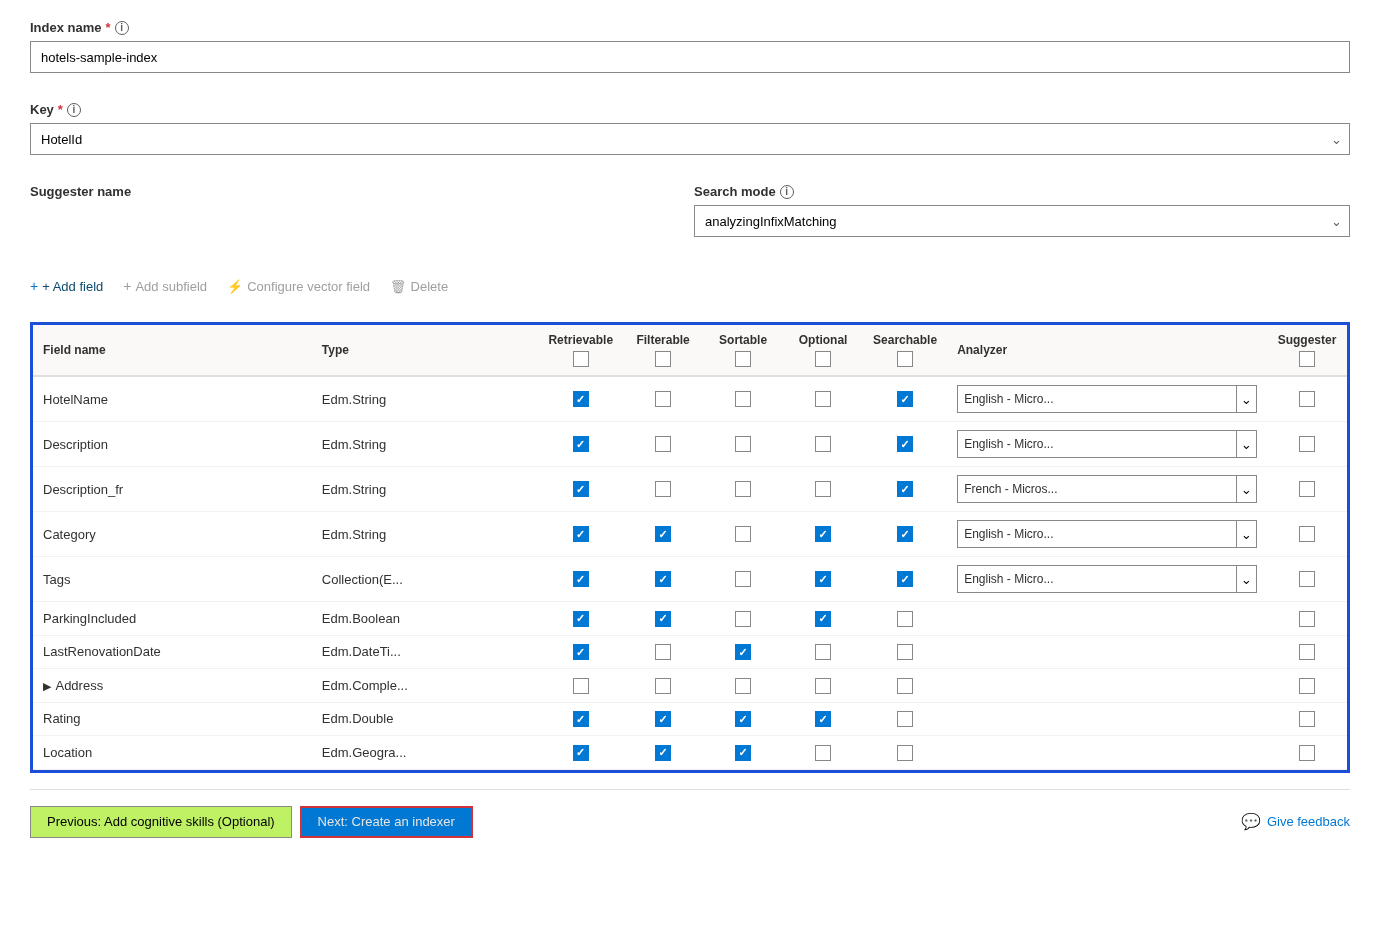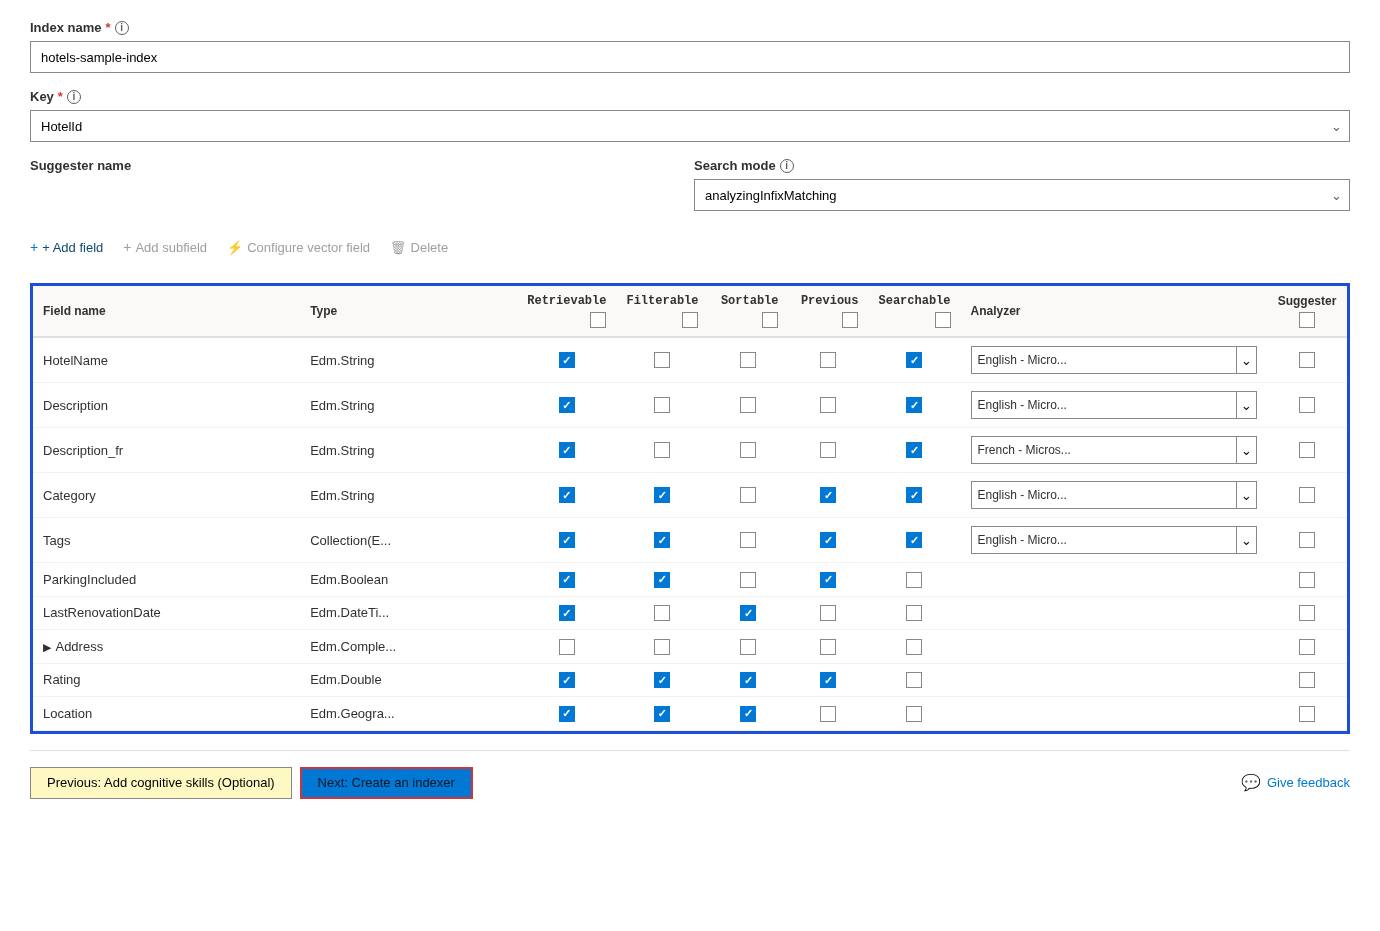--- a/index.html
+++ b/index.html
@@ -7,21 +7,21 @@
       font-family: 'Segoe UI', Tahoma, Geneva, Verdana, sans-serif;
       font-size: 13px;
       background: #fff;
       color: #323130;
     }
     .page-container {
       padding: 20px 30px;
       max-width: 1380px;
     }
     .form-group {
-      margin-bottom: 16px;
+      margin-bottom: 29px;
     }
     .label-row {
       display: flex;
       align-items: center;
       gap: 4px;
       margin-bottom: 6px;
       font-size: 13px;
       font-weight: 600;
     }
     .required-star {
@@ -197,30 +197,30 @@
     }
     .footer-bar {
       display: flex;
       align-items: center;
       padding: 16px 0;
       border-top: 1px solid #e1dfdd;
       margin-top: 16px;
     }
     .btn-outline {
       border: 1px solid #8a8886;
-      background: #fef9c3;
+      background: #bef264;
       padding: 6px 16px;
       font-size: 13px;
       cursor: pointer;
       height: 32px;
     }
     .btn-primary {
       border: 2px solid #d13438;
       background: #0078d4;
-      color: #0f172a;
+      color: #e5e5e5;
       padding: 6px 16px;
       font-size: 13px;
       cursor: pointer;
       height: 32px;
       margin-left: 8px;
     }
     .feedback-link {
       display: flex;
       align-items: center;
       gap: 6px;
@@ -231,21 +231,21 @@
       text-decoration: none;
     }
     .feedback-icon {
       font-size: 16px;
     }
     th .cb-header {
       margin-top: 4px;
     }
     .col-field { min-width: 160px; }
     .col-type { min-width: 130px; }
-    .col-cb { width: 80px; text-align: right; font-family: Liberation Mono, monospace; }
+    .col-cb { width: 80px; text-align: center; }
     .col-analyzer { min-width: 160px; }
     .col-suggester { width: 80px; text-align: center; }
   </style>
 </head>
 <body>
 
 <div class="page-container">
 
   <div class="form-group">
     <div class="label-row">
@@ -325,21 +325,21 @@
           </th>
           <th class="col-cb">
             <span>Filterable</span><br>
             <div class="cb cb-header"></div>
           </th>
           <th class="col-cb">
             <span>Sortable</span><br>
             <div class="cb cb-header"></div>
           </th>
           <th class="col-cb">
-            <span>Previous</span><br>
+            <span>Optional</span><br>
             <div class="cb cb-header"></div>
           </th>
           <th class="col-cb">
             <span>Searchable</span><br>
             <div class="cb cb-header"></div>
           </th>
           <th class="col-analyzer">
             <span>Analyzer</span>
           </th>
           <th class="col-suggester">

